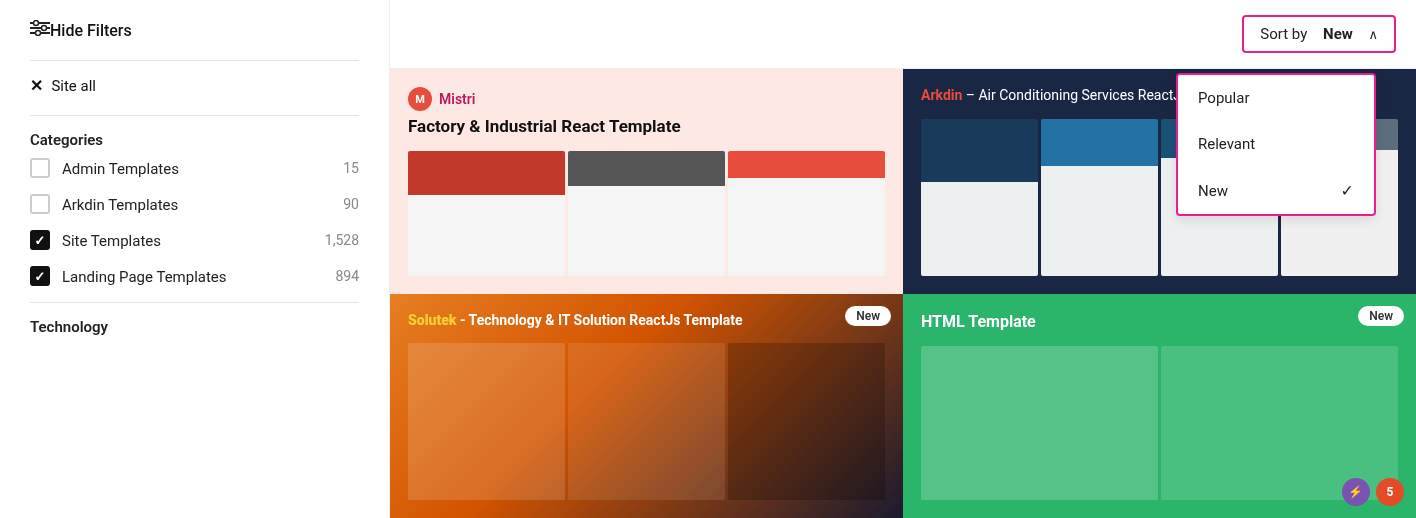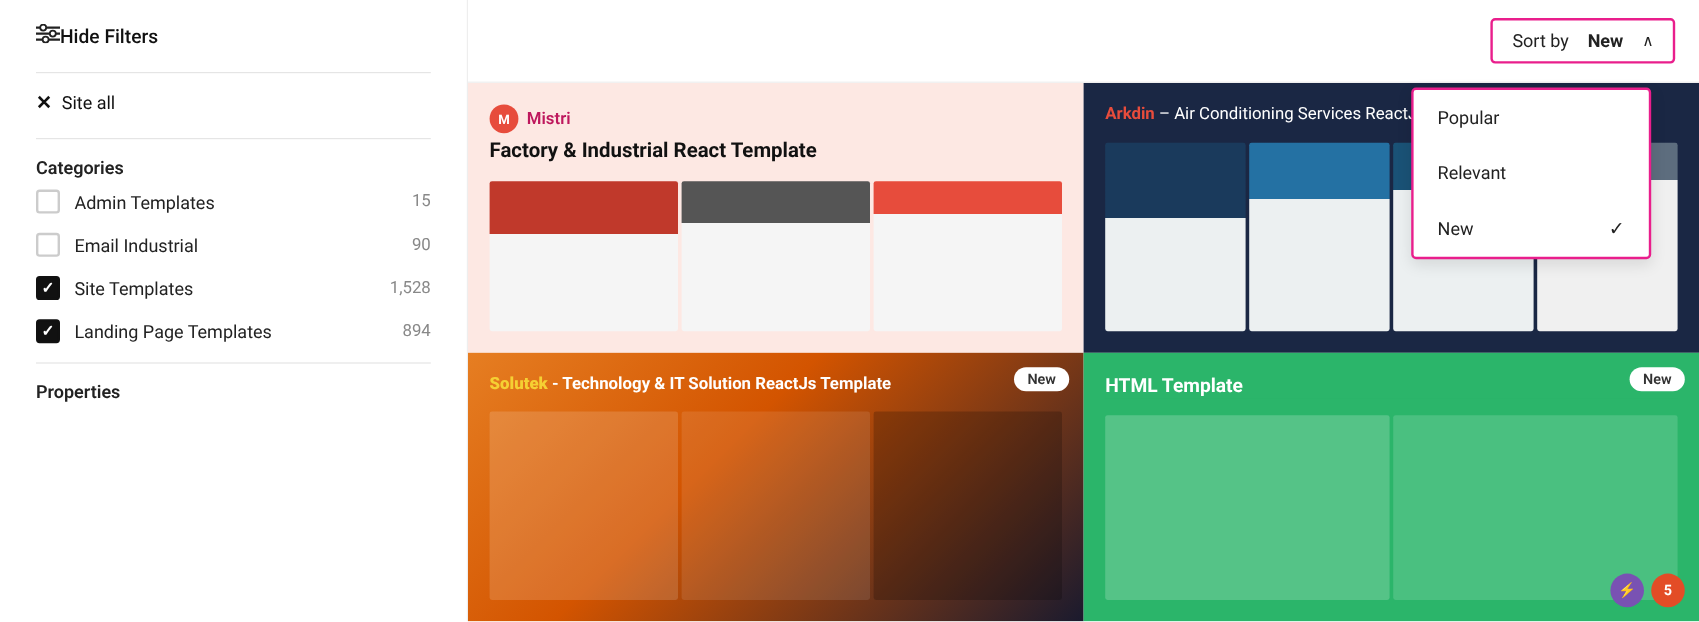--- a/index.html
+++ b/index.html
@@ -356,21 +356,21 @@
     <div class="category-left">
       <div class="checkbox"></div>
       <span class="category-name">Admin Templates</span>
     </div>
     <span class="category-count">15</span>
   </div>
 
   <div class="category-item">
     <div class="category-left">
       <div class="checkbox"></div>
-      <span class="category-name">Email Industrial</span>
+      <span class="category-name">Arkdin Templates</span>
     </div>
     <span class="category-count">90</span>
   </div>
 
   <div class="category-item">
     <div class="category-left">
       <div class="checkbox checked"></div>
       <span class="category-name">Site Templates</span>
     </div>
     <span class="category-count">1,528</span>
@@ -379,21 +379,21 @@
   <div class="category-item">
     <div class="category-left">
       <div class="checkbox checked"></div>
       <span class="category-name">Landing Page Templates</span>
     </div>
     <span class="category-count">894</span>
   </div>
 
   <div class="divider" style="margin-top:8px;"></div>
 
-  <div class="properties-label">Properties</div>
+  <div class="properties-label">Technology</div>
 
 </div>
 
 <div class="content-area">
 
   <div class="top-bar">
     <div class="sort-wrapper">
       <div class="sort-btn">
         <span class="sort-label">Sort by</span>
         &nbsp;

